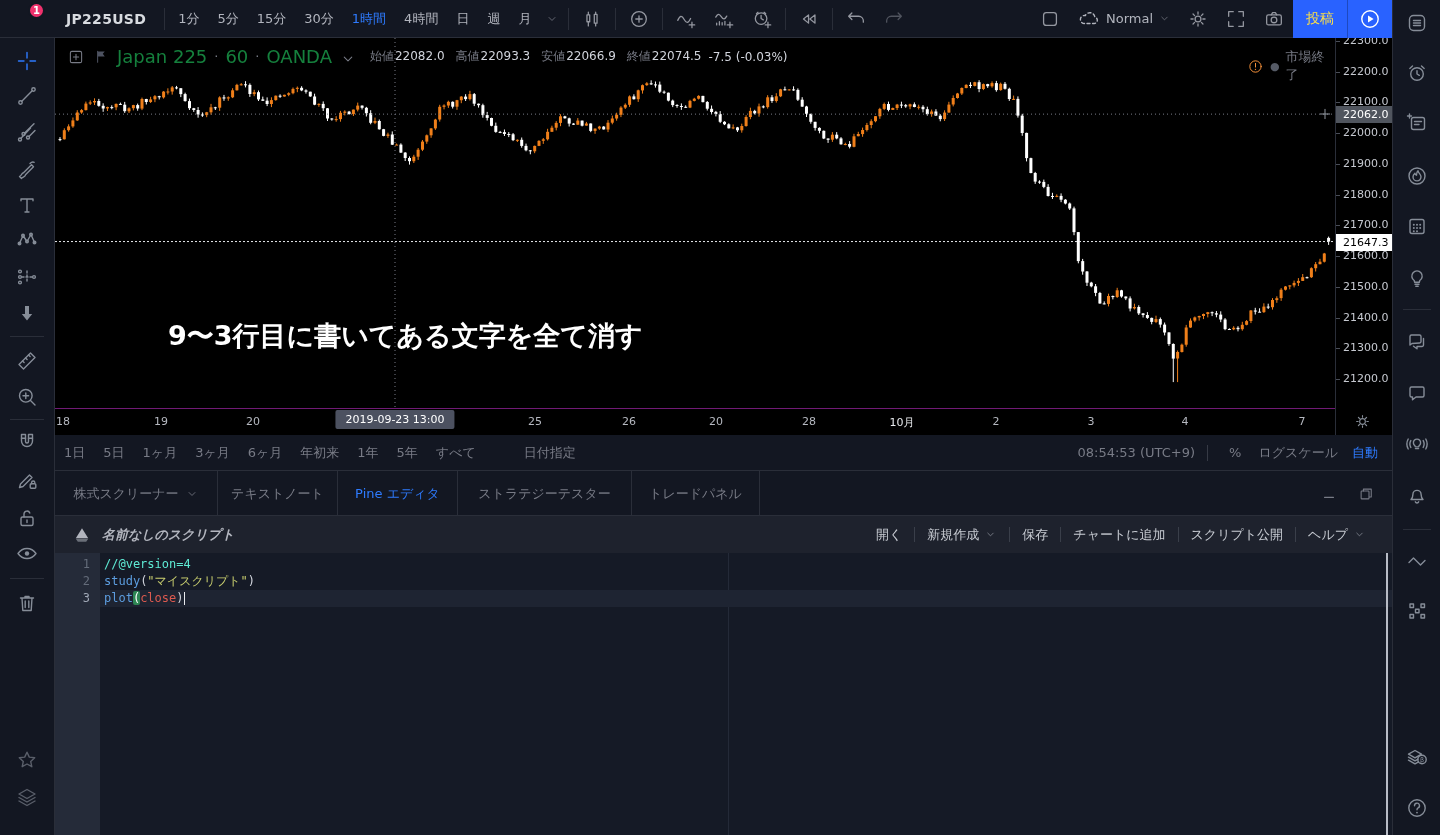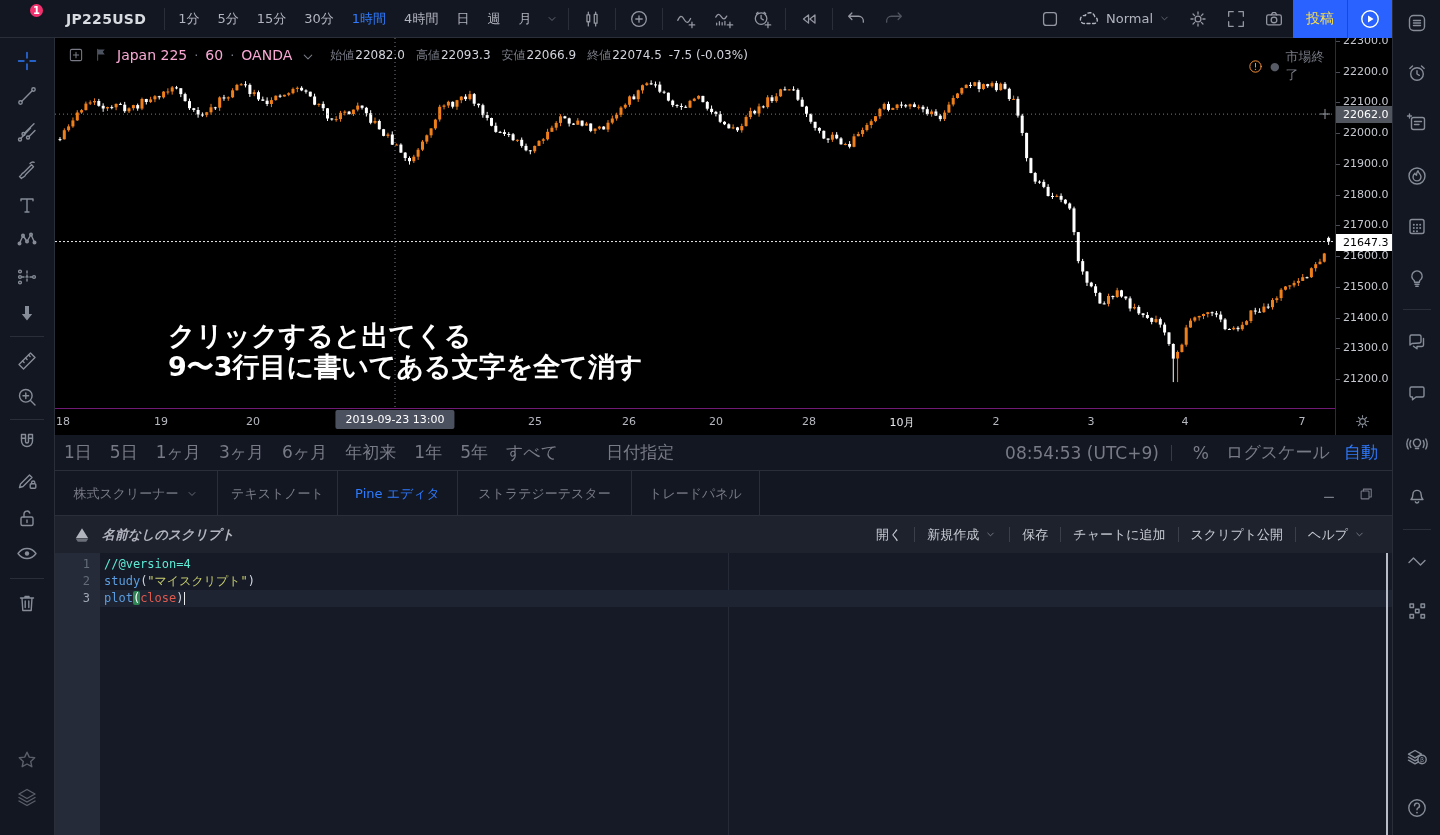--- a/index.html
+++ b/index.html
@@ -42,21 +42,21 @@
   .side-btn.dim { color:#5a5f6a; }
   .side-div { position:absolute; height:1px; background:#2a2e39; }
   
   #chart { position:absolute; left:55px; top:38px; width:1280px; height:397px; background:#000; }
   #candle-svg { position:absolute; left:0; top:0; }
   #legend { position:absolute; left:12px; top:8px; display:flex; align-items:center; gap:7px;
     font-size:13px; color:#d1d4dc; white-space:nowrap; z-index:5;}
   #legend .lg-ic { color:#787b86; width:18px; height:18px; }
   #legend .lg-ic svg { width:18px; height:18px; }
   #legend .flag { color:#4d5260; }
-  .lg-title { font-size:14px; color:#f9a8d4; }
+  .lg-title { font-size:18px; color:#15803d; }
   .lg-dim { color:#787b86; }
   .ohlc { display:flex; gap:11px; margin-left:10px; font-size:12px; }
   .ohlc .lbl { color:#787b86; margin-right:1px; }
   .ohlc .val { color:#d1d4dc; }
   #market-status { position:absolute; left:1192px; top:10px; display:flex; align-items:center;
     gap:6px; font-size:13px; color:#787b86; z-index:5;}
   #market-status .warn { color:#f7923b; width:17px; height:17px;}
   #market-status .warn svg{ width:17px; height:17px;}
   #market-status .dot { color:#565b66; font-size:11px; }
   #overlay-text { position:absolute; left:113px; top:282px; color:#fff; font-weight:700;
@@ -78,21 +78,21 @@
   .p-tick { position:absolute; left:7px; font-size:11px; color:#c6c9d0; }
   .p-tick:before { content:""; position:absolute; left:-7px; top:7px; width:4px; height:1px; background:#4a4e58; }
   #crosshair-price-label { position:absolute; left:0; width:100%; background:#50555e; color:#fff;
     font-size:11px; padding:2px 0 2px 7px; }
   #last-price-label { position:absolute; left:0; width:100%; background:#fff; color:#000;
     font-size:11px; padding:2px 0 2px 7px; }
   #axis-settings { position:absolute; left:17px; top:374px; width:19px; height:19px; color:#868d98;}
   #axis-settings svg{width:19px;height:19px;}
   
   #range-bar { position:absolute; left:55px; top:435px; width:1337px; height:35px; background:#131722;
-    display:flex; align-items:center; font-size:17px; color:#787b86; }
+    display:flex; align-items:center; font-size:13px; color:#787b86; }
   .rb-item { padding:0 9px; cursor:pointer; }
   #rb-goto { margin-left:30px; }
   #rb-right { margin-left:auto; display:flex; align-items:center; }
   .rb-sep { width:1px; height:16px; background:#363a45; margin:0 12px; }
   #rb-auto { color:#2e7bff; padding:0 14px 0 6px; }
   #rb-log { padding:0 8px; }
   #rb-clock { color:#787b86; }
   
   #tabs-row { position:absolute; left:55px; top:470px; width:1337px; height:46px; background:#131722;
     border-top:1px solid #2a2e39; border-bottom:1px solid #2a2e39; }
@@ -1199,21 +1199,20 @@
           <circle cx="12" cy="12" r="8"></circle>
           <path d="M12 7.6v5.2"></path>
           <circle cx="12" cy="16" r="1" fill="currentColor" stroke="none"></circle>
         </svg>
       </span>
     <span class="dot">●</span>
     <span>市場終了</span>
   </div>
 
   <div id="overlay-text">
-    <div>クリックすると出てくる</div>
     <div>9〜3行目に書いてある文字を全て消す</div>
   </div>
 
   <div id="alert-plus" style="top: 68px;">
     <span><svg class="ic" viewBox="0 0 24 24">
           <path d="M12 5v14M5 12h14"></path>
         </svg></span>
   </div>
 
   <div id="time-axis">

